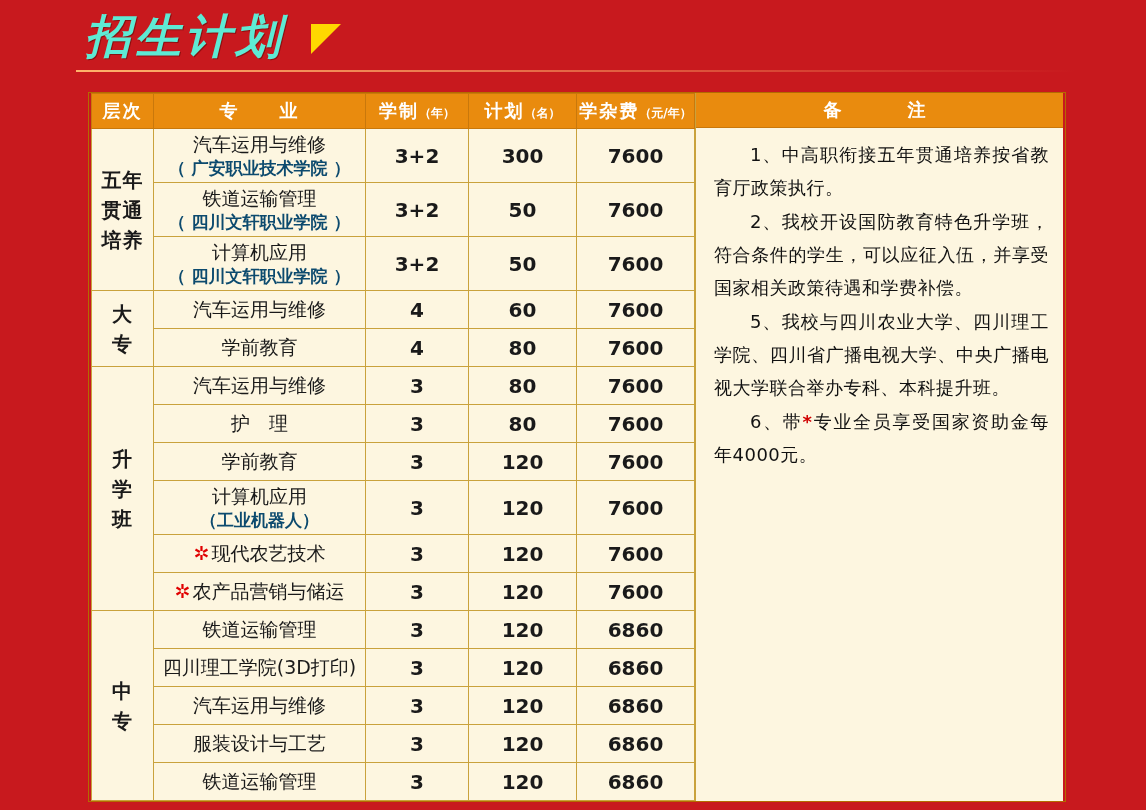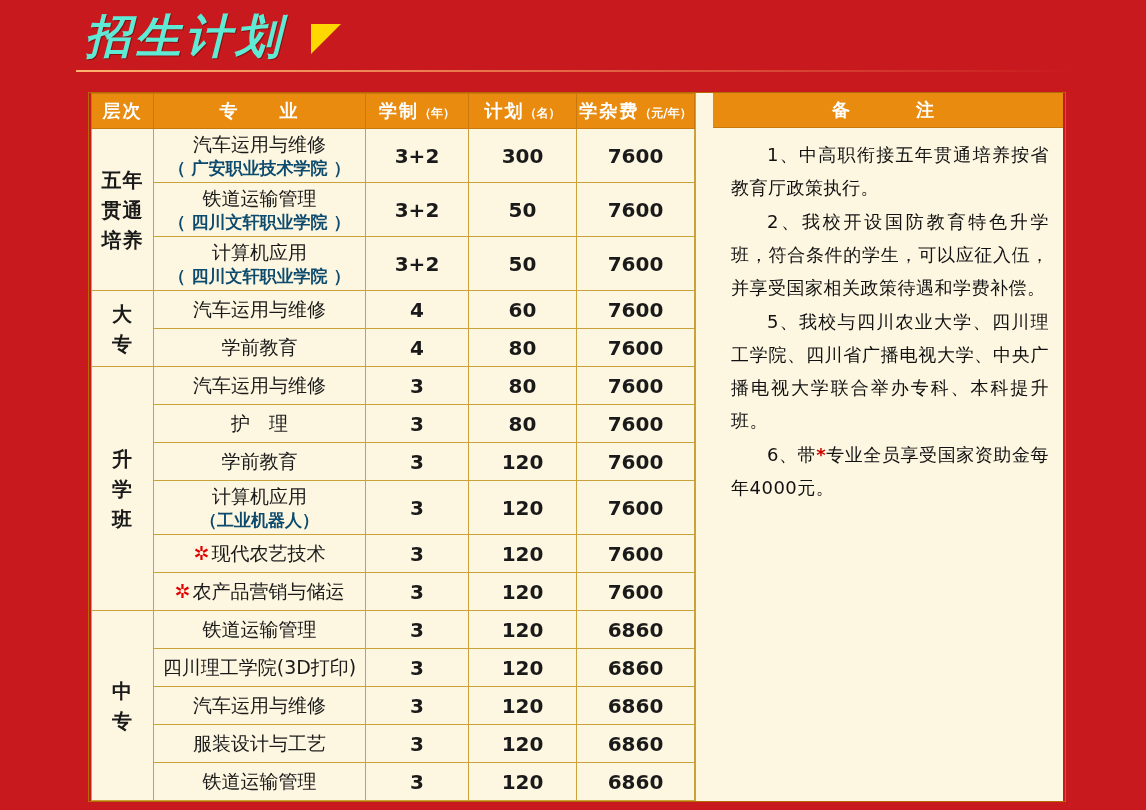--- a/index.html
+++ b/index.html
@@ -124,21 +124,20 @@
     height: 38px;
   }
 
   
   .notes-cell {
     width: 368px;
     background: #fdf6e0;
     border-left: 1px solid #c9a23c;
     display: flex;
     flex-direction: column;
-    padding-left: 17px;
   }
   .notes-head {
     height: 35px;
     background: #e98b0e;
     color: #fff;
     font-weight: bold;
     font-size: 18px;
     letter-spacing: 10px;
     display: flex;
     align-items: center;

